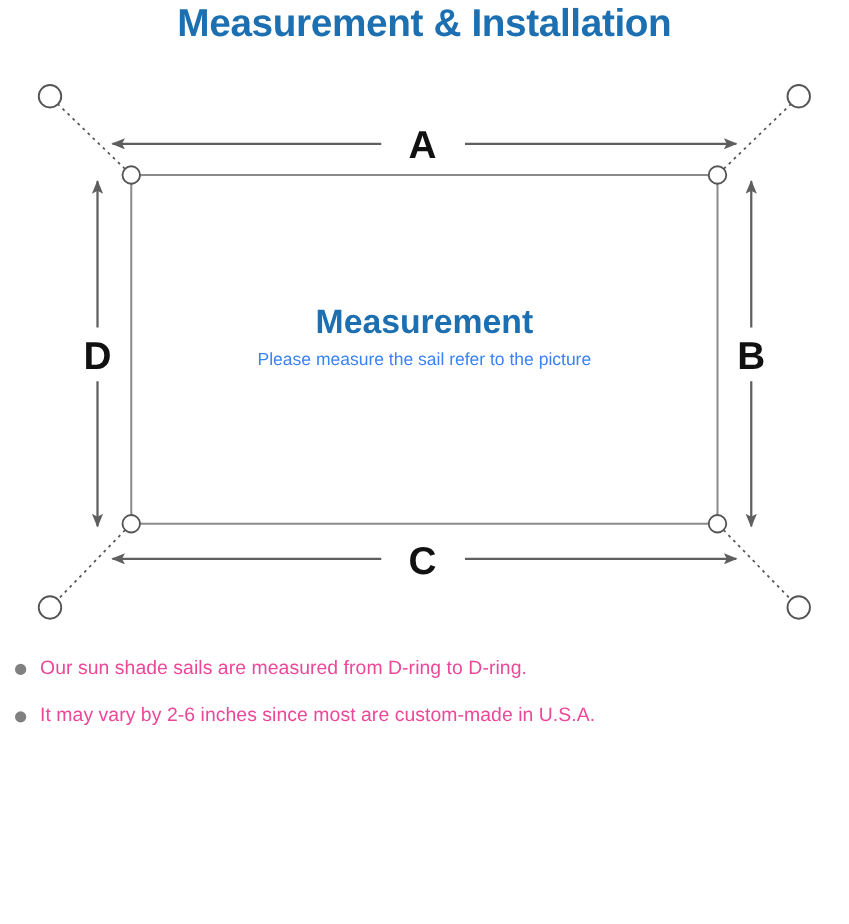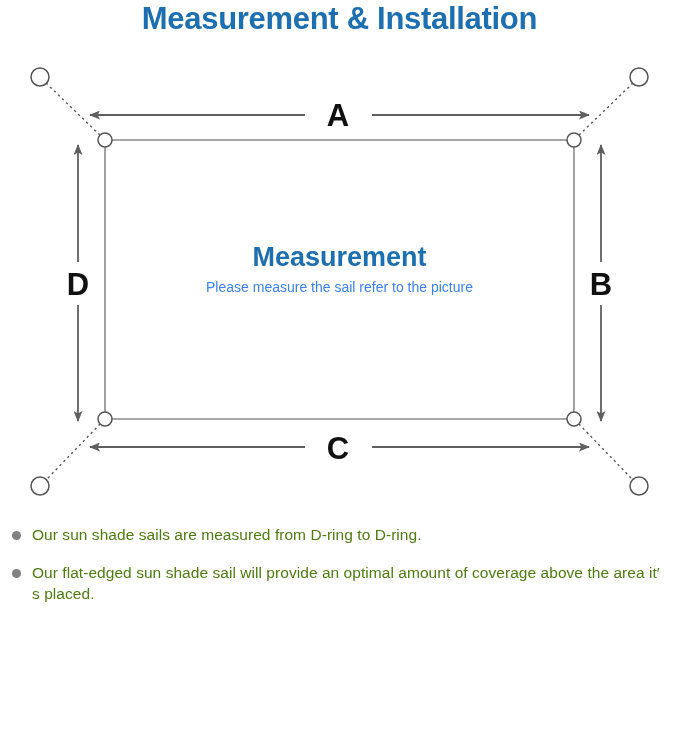--- a/index.html
+++ b/index.html
@@ -92,21 +92,21 @@
     height: 9px;
     border-radius: 50%;
     background: #808080;
     margin-top: 7px;
     margin-right: 11px;
   }
   .note .txt {
     flex: 1 1 auto;
     font-size: 15.5px;
     line-height: 21px;
-    color: #4d7c0f;
+    color: #ec4899;
     letter-spacing: 0.05px;
   }
 </style>
 </head>
 <body>
 
 <div id="page">
 
   <div class="title">Measurement &amp; Installation</div>
 
@@ -157,17 +157,17 @@
   <div class="center-title">Measurement</div>
   <div class="center-sub">Please measure the sail refer to the picture</div>
 
   <div class="notes">
     <div class="note">
       <span class="dot"></span>
       <span class="txt">Our sun shade sails are measured from D-ring to D-ring.</span>
     </div>
     <div class="note">
       <span class="dot"></span>
-      <span class="txt">Our flat-edged sun shade sail will provide an optimal amount of coverage above the area it′ s placed.</span>
+      <span class="txt">It may vary by 2-6 inches since most are custom-made in U.S.A.</span>
     </div>
   </div>
 
 </div>
 
 </body></html>

